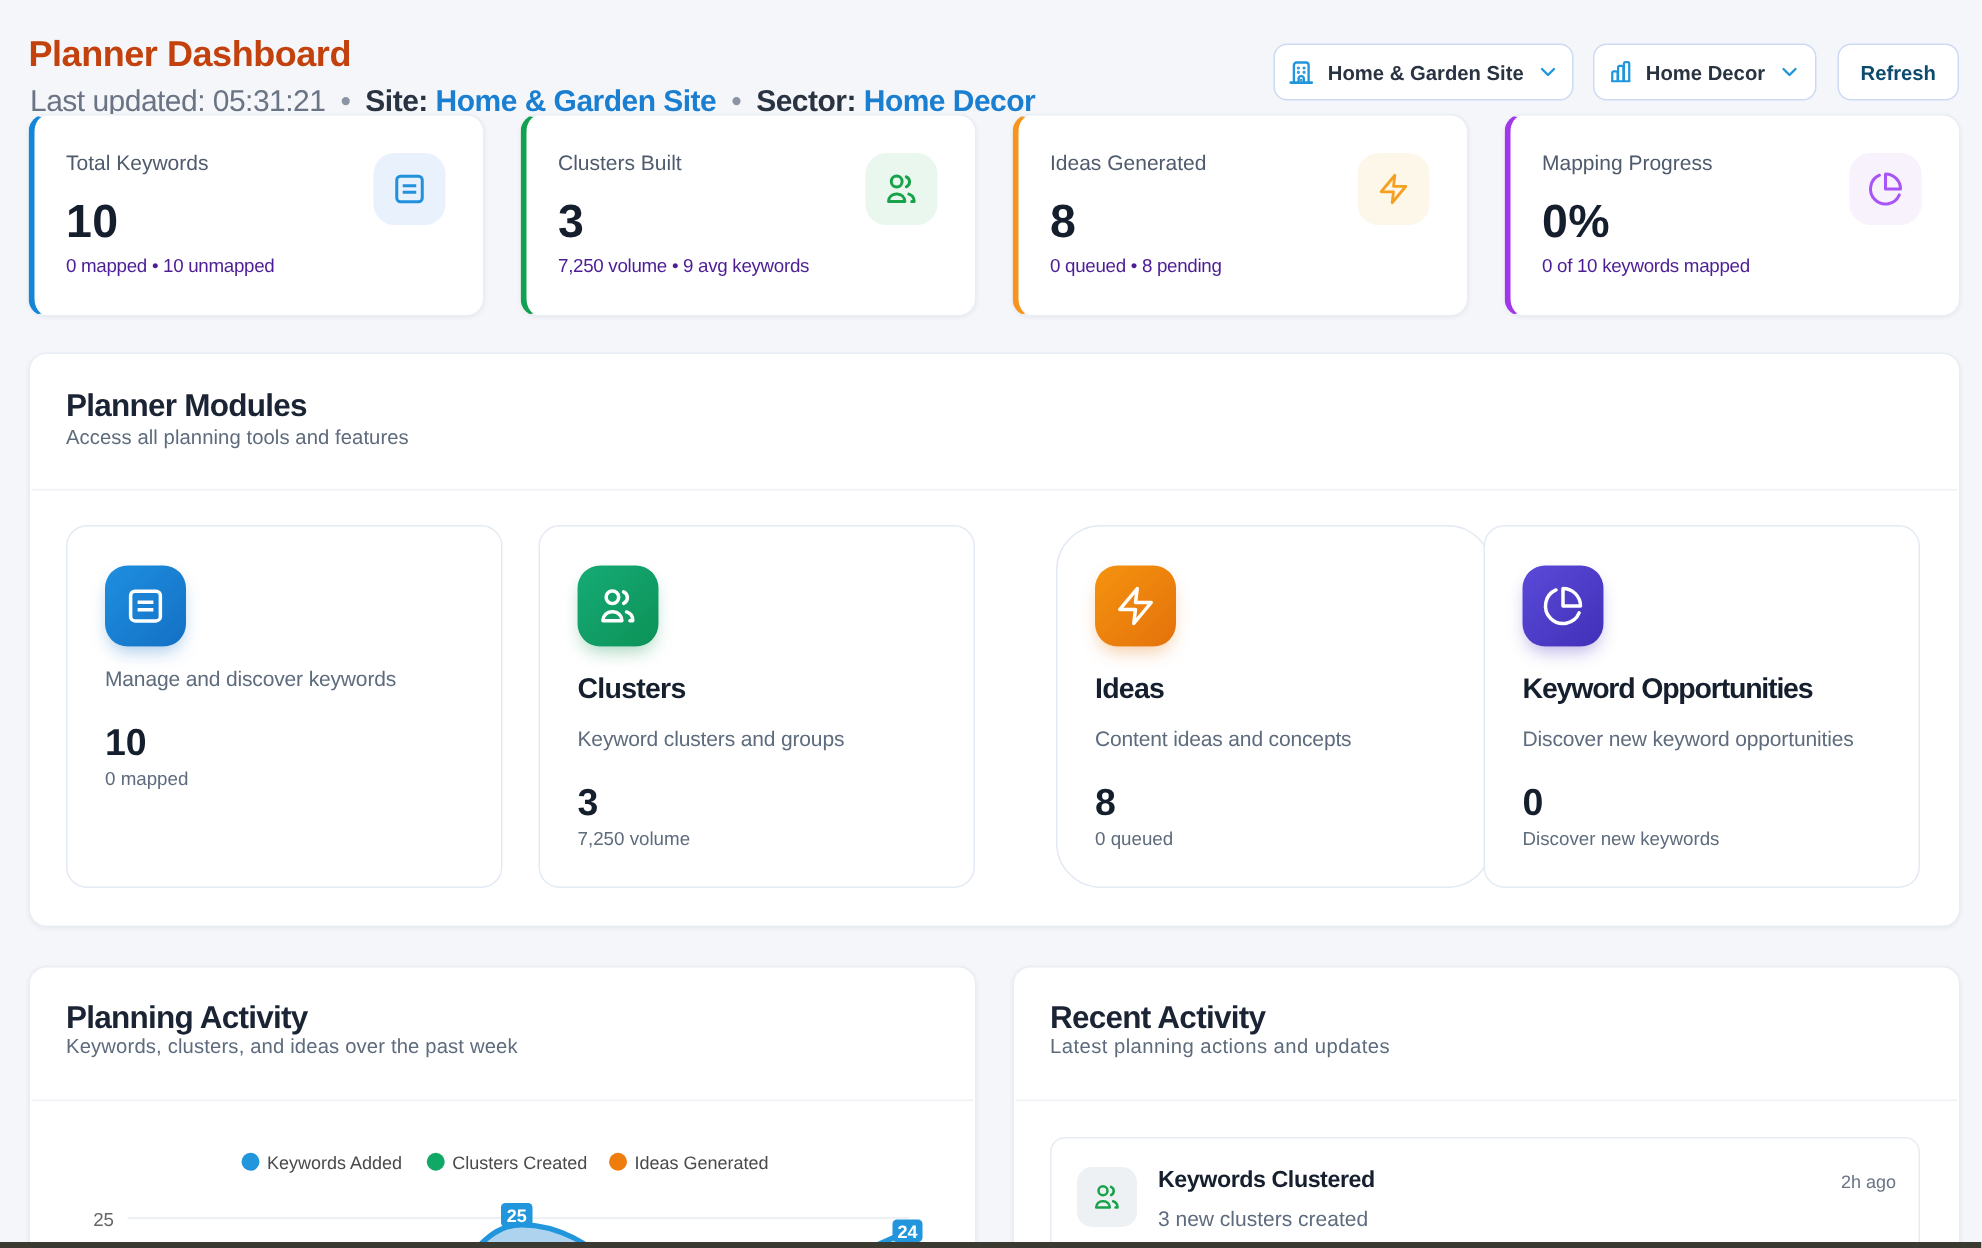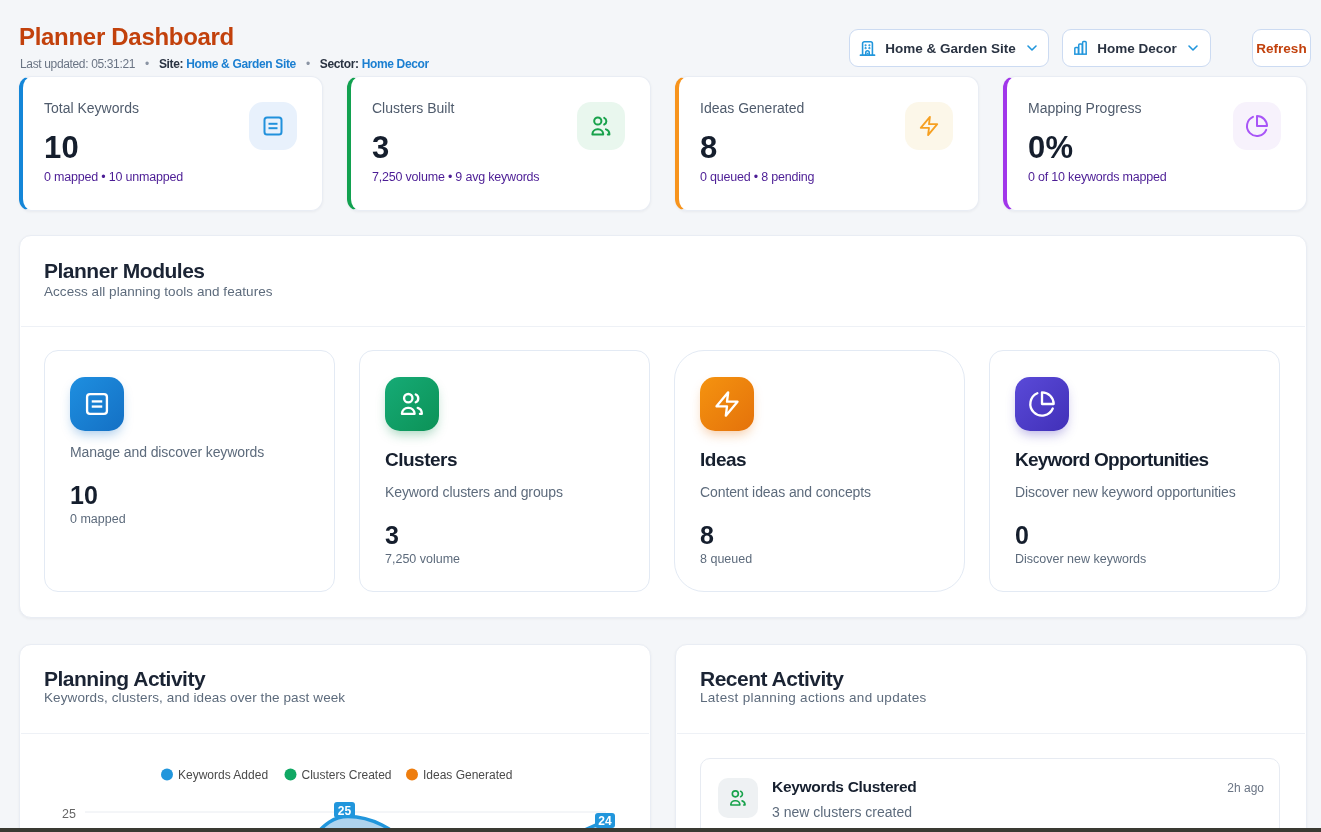--- a/index.html
+++ b/index.html
@@ -3,21 +3,21 @@
 <meta charset="utf-8">
 <style>
   * { margin:0; padding:0; box-sizing:border-box; }
   html,body { width:1321px; height:832px; overflow:hidden; }
   body { background:#f4f6f9; font-family:"Liberation Sans", sans-serif; position:relative; color:#1b2434; }
   .abs { position:absolute; }
   .card { background:#fff; border:1px solid #e9edf4; border-radius:12px; box-shadow:0 1px 3px rgba(16,24,40,.05); }
 
   
   h1 { font-size:24px; font-weight:bold; color:#c2410c; letter-spacing:-0.3px; }
-  .meta { font-size:12px; color:#6a7484; letter-spacing:-0.35px;text-align:center; }
+  .meta { font-size:20px; color:#6a7484; letter-spacing:-0.35px;text-align:center; }
   .meta b { color:#2a3342; }
   .meta a { color:#1b7fd1; font-weight:bold; text-decoration:none; }
   .meta .dot { color:#8a94a4; margin:0 10px; }
 
   .btn { position:absolute; top:29px; height:38px; background:#fff; border:1px solid #ccdbf2; border-radius:9px;
          display:flex; align-items:center; justify-content:center; gap:8px; font-size:13.5px; font-weight:bold; color:#2a3342; }
 
   
   .stat { position:absolute; top:76px; width:304px; height:135px; background:#fff; border:1px solid #e9edf4;
           border-radius:12px; border-left-width:4px; box-shadow:0 1px 3px rgba(16,24,40,.05); padding:23px 24px 0 21px; }
@@ -71,21 +71,21 @@
       <path d="M4 20v-8a1.4 1.4 0 0 1 1.4-1.4h2.2A1.4 1.4 0 0 1 9 12v8"></path>
       <path d="M9.5 20V7a1.4 1.4 0 0 1 1.4-1.4h2.2A1.4 1.4 0 0 1 14.5 7v13"></path>
       <path d="M15 20V3.4A1.4 1.4 0 0 1 16.4 2h2.2A1.4 1.4 0 0 1 20 3.4V20"></path>
       <path d="M3 20h18"></path>
     </svg>
   <span>Home Decor</span>
   <svg width="16" height="16" viewBox="0 0 24 24" fill="none" stroke="#2196dc" stroke-width="2.4" stroke-linecap="round" stroke-linejoin="round">
       <polyline points="6 9 12 15 18 9"></polyline>
     </svg>
 </div>
-<div class="btn" style="left:1252px; width:59px; color:#c2410c;">Refresh</div>
+<div class="btn" style="left:1225px; width:81px; color:#0c4a6e;">Refresh</div>
 
 <div class="stat" style="left:19px; border-left-color:#1486d8;">
   <div class="t">Total Keywords</div>
   <div class="n">10</div>
   <div class="s">0 mapped • 10 unmapped</div>
   <div class="ic" style="background:#e8f1fc;">
     <svg width="24" height="24" viewBox="0 0 24 24" fill="none" stroke="#2191dc" stroke-width="2">
         <rect x="3.5" y="3.5" width="17" height="17" rx="2.5"></rect>
         <line x1="7.5" y1="9.8" x2="16.5" y2="9.8"></line>
         <line x1="7.5" y1="14.2" x2="16.5" y2="14.2"></line>
@@ -152,30 +152,30 @@
         <path d="M3.4 20.4v-0.3a5 5 0 0 1 5-4.8h0.8a5 5 0 0 1 5 4.8v0.3z"></path>
         <path d="M15.2 3.9a3.6 3.6 0 0 1 0 6.6"></path>
         <path d="M16.9 15.4a5 5 0 0 1 3.5 4.6v0.4h-1.6"></path>
       </svg>
   </div>
   <h3>Clusters</h3>
   <div class="d">Keyword clusters and groups</div>
   <div class="n">3</div>
   <div class="s">7,250 volume</div>
 </div>
-<div class="tile" style="left:674px; top:350px;border-radius:30px;">
+<div class="tile" style="left:704px; top:350px;border-radius:30px;">
   <div class="ticon" style="background:linear-gradient(135deg,#f5930f,#e4720b); box-shadow:0 6px 12px -3px rgba(228,114,11,.38);">
     <svg width="28" height="28" viewBox="0 0 24 24" fill="none" stroke="#fff" stroke-width="2" stroke-linecap="round" stroke-linejoin="round">
         <path d="M13 2 3 14h9l-1 8 10-12h-9l1-8z"></path>
       </svg>
   </div>
   <h3>Ideas</h3>
   <div class="d">Content ideas and concepts</div>
   <div class="n">8</div>
-  <div class="s">8 queued</div>
+  <div class="s">0 queued</div>
 </div>
 <div class="tile" style="left:989px; top:350px;">
   <div class="ticon" style="background:linear-gradient(135deg,#5a4ad8,#4130b8); box-shadow:0 6px 12px -3px rgba(65,48,184,.38);">
     <svg width="28" height="28" viewBox="0 0 24 24" fill="none" stroke="#fff" stroke-width="2" stroke-linecap="round" stroke-linejoin="round">
         <path d="M21.21 15.89A10 10 0 1 1 8 2.83"></path>
         <path d="M22 12A10 10 0 0 0 12 2v10z"></path>
       </svg>
   </div>
   <h3 style="letter-spacing:-0.8px;">Keyword Opportunities</h3>
   <div class="d">Discover new keyword opportunities</div>

